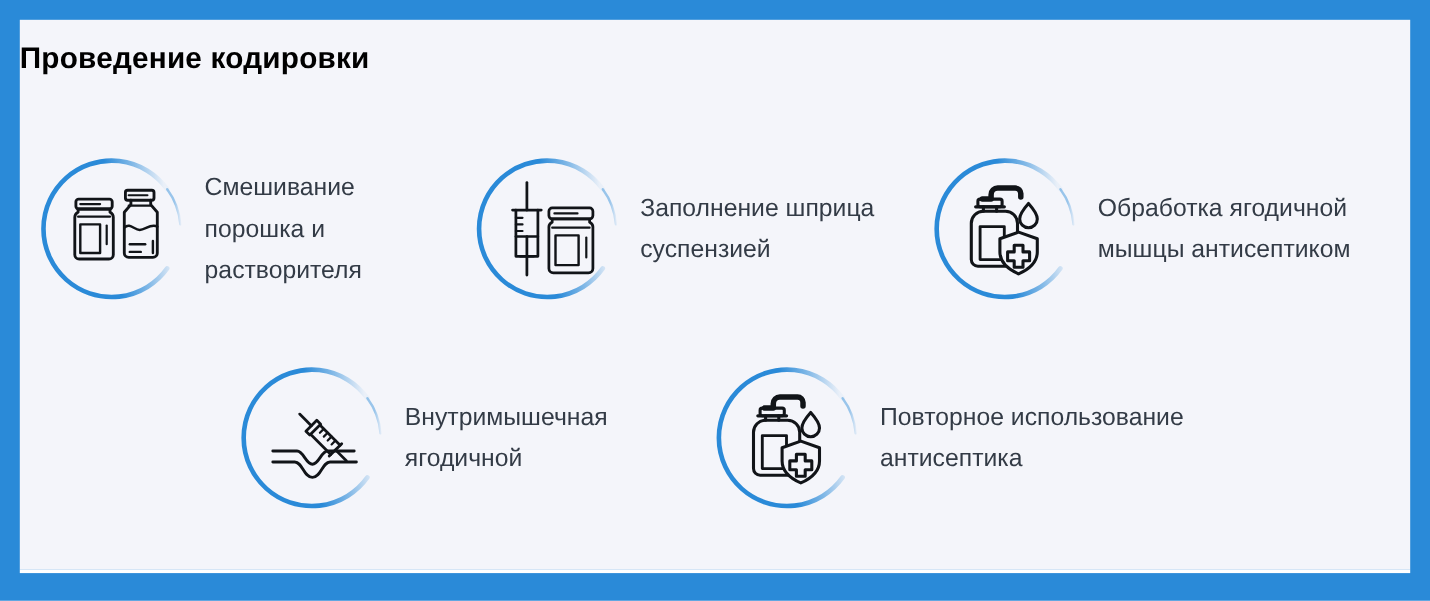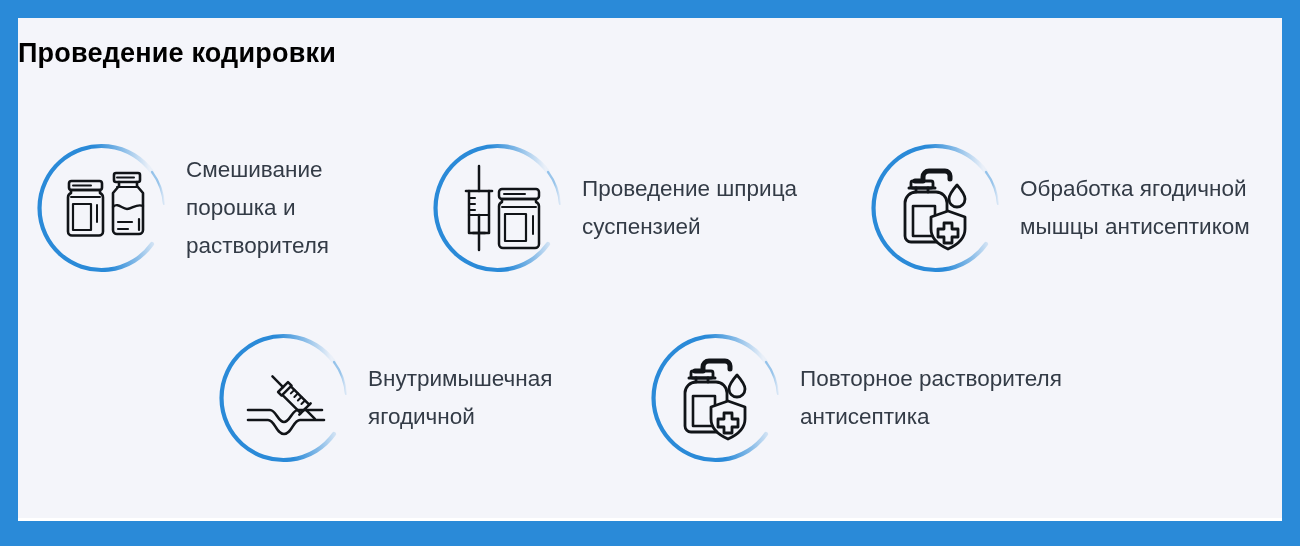--- a/index.html
+++ b/index.html
@@ -97,21 +97,21 @@
     font-size: 22.5px;
     line-height: 38px;
     color: #333b46;
     white-space: pre-line;
     margin-left: 14px;
   }
 
   
   #item-1 { left: 40px;  top: 142px; }
   #item-2 { left: 436px; top: 142px; }
-  #item-3 { left: 874px; top: 142px; justify-content: space-between; }
+  #item-3 { left: 852px; top: 142px; justify-content: space-between; }
   
   #item-4 { left: 222px; top: 332px; }
   #item-5 { left: 654px; top: 332px; }
 </style>
 </head>
 <body>
 
 <div id="infographic">
 
   <div class="frame-inner"></div>
@@ -202,21 +202,21 @@
           <line x1="50" y1="34" x2="71" y2="34" stroke-width="2"></line>
 
           <path d="M48 39 h34 v3 a5 5 0 0 1 3 5 v37 a4 4 0 0 1 -4 4 h-32 a4 4 0 0 1 -4 -4 v-37 a5 5 0 0 1 3 -5 z"></path>
           <line x1="48" y1="47" x2="82" y2="47" stroke-width="2"></line>
 
           <path d="M51 54 h21 v27 h-21 z" stroke-width="2.2"></path>
           <line x1="79" y1="56" x2="79" y2="74" stroke-width="2"></line>
         </svg>
       </div>
     </div>
-    <div class="item-label">Проведение шприца
+    <div class="item-label">Заполнение шприца
 суспензией</div>
   </div>
 
   <div class="item" id="item-3">
     <div class="badge">
       <svg class="ring" viewBox="0 0 132 132">
         <defs>
           <linearGradient id="g3" x1="0" y1="0.5" x2="1" y2="0.35">
             <stop offset="0%" stop-color="#2a8ad8" stop-opacity="1"></stop>
             <stop offset="55%" stop-color="#2a8ad8" stop-opacity="1"></stop>
@@ -319,17 +319,17 @@
           <path d="M23 27 v4"></path>
           <path d="M35 27 v4"></path>
           <path d="M23 31 a11 11 0 0 0 -11 11 v33 a6 6 0 0 0 6 6 h30 a6 6 0 0 0 6 -6 v-33 a11 11 0 0 0 -11 -11 z"></path>
           <path d="M20 45 h22 v30 h-22 z" stroke-width="2.6"></path>
           <path d="M64 24 c0 0 -8 9 -8 14 a8 8 0 0 0 16 0 c0 -5 -8 -14 -8 -14 z"></path>
           <path d="M55 50 l-17 6 v12 c0 10 8 16 17 20 c9 -4 17 -10 17 -20 v-12 z" fill="#f4f5fa"></path>
           <path d="M51 62 h8 v6 h6 v8 h-6 v6 h-8 v-6 h-6 v-8 h6 z" stroke-width="2.8"></path>
         </svg>
       </div>
     </div>
-    <div class="item-label">Повторное растворителя
+    <div class="item-label">Повторное использование
 антисептика</div>
   </div>
 
 </div>
 
 </body></html>

